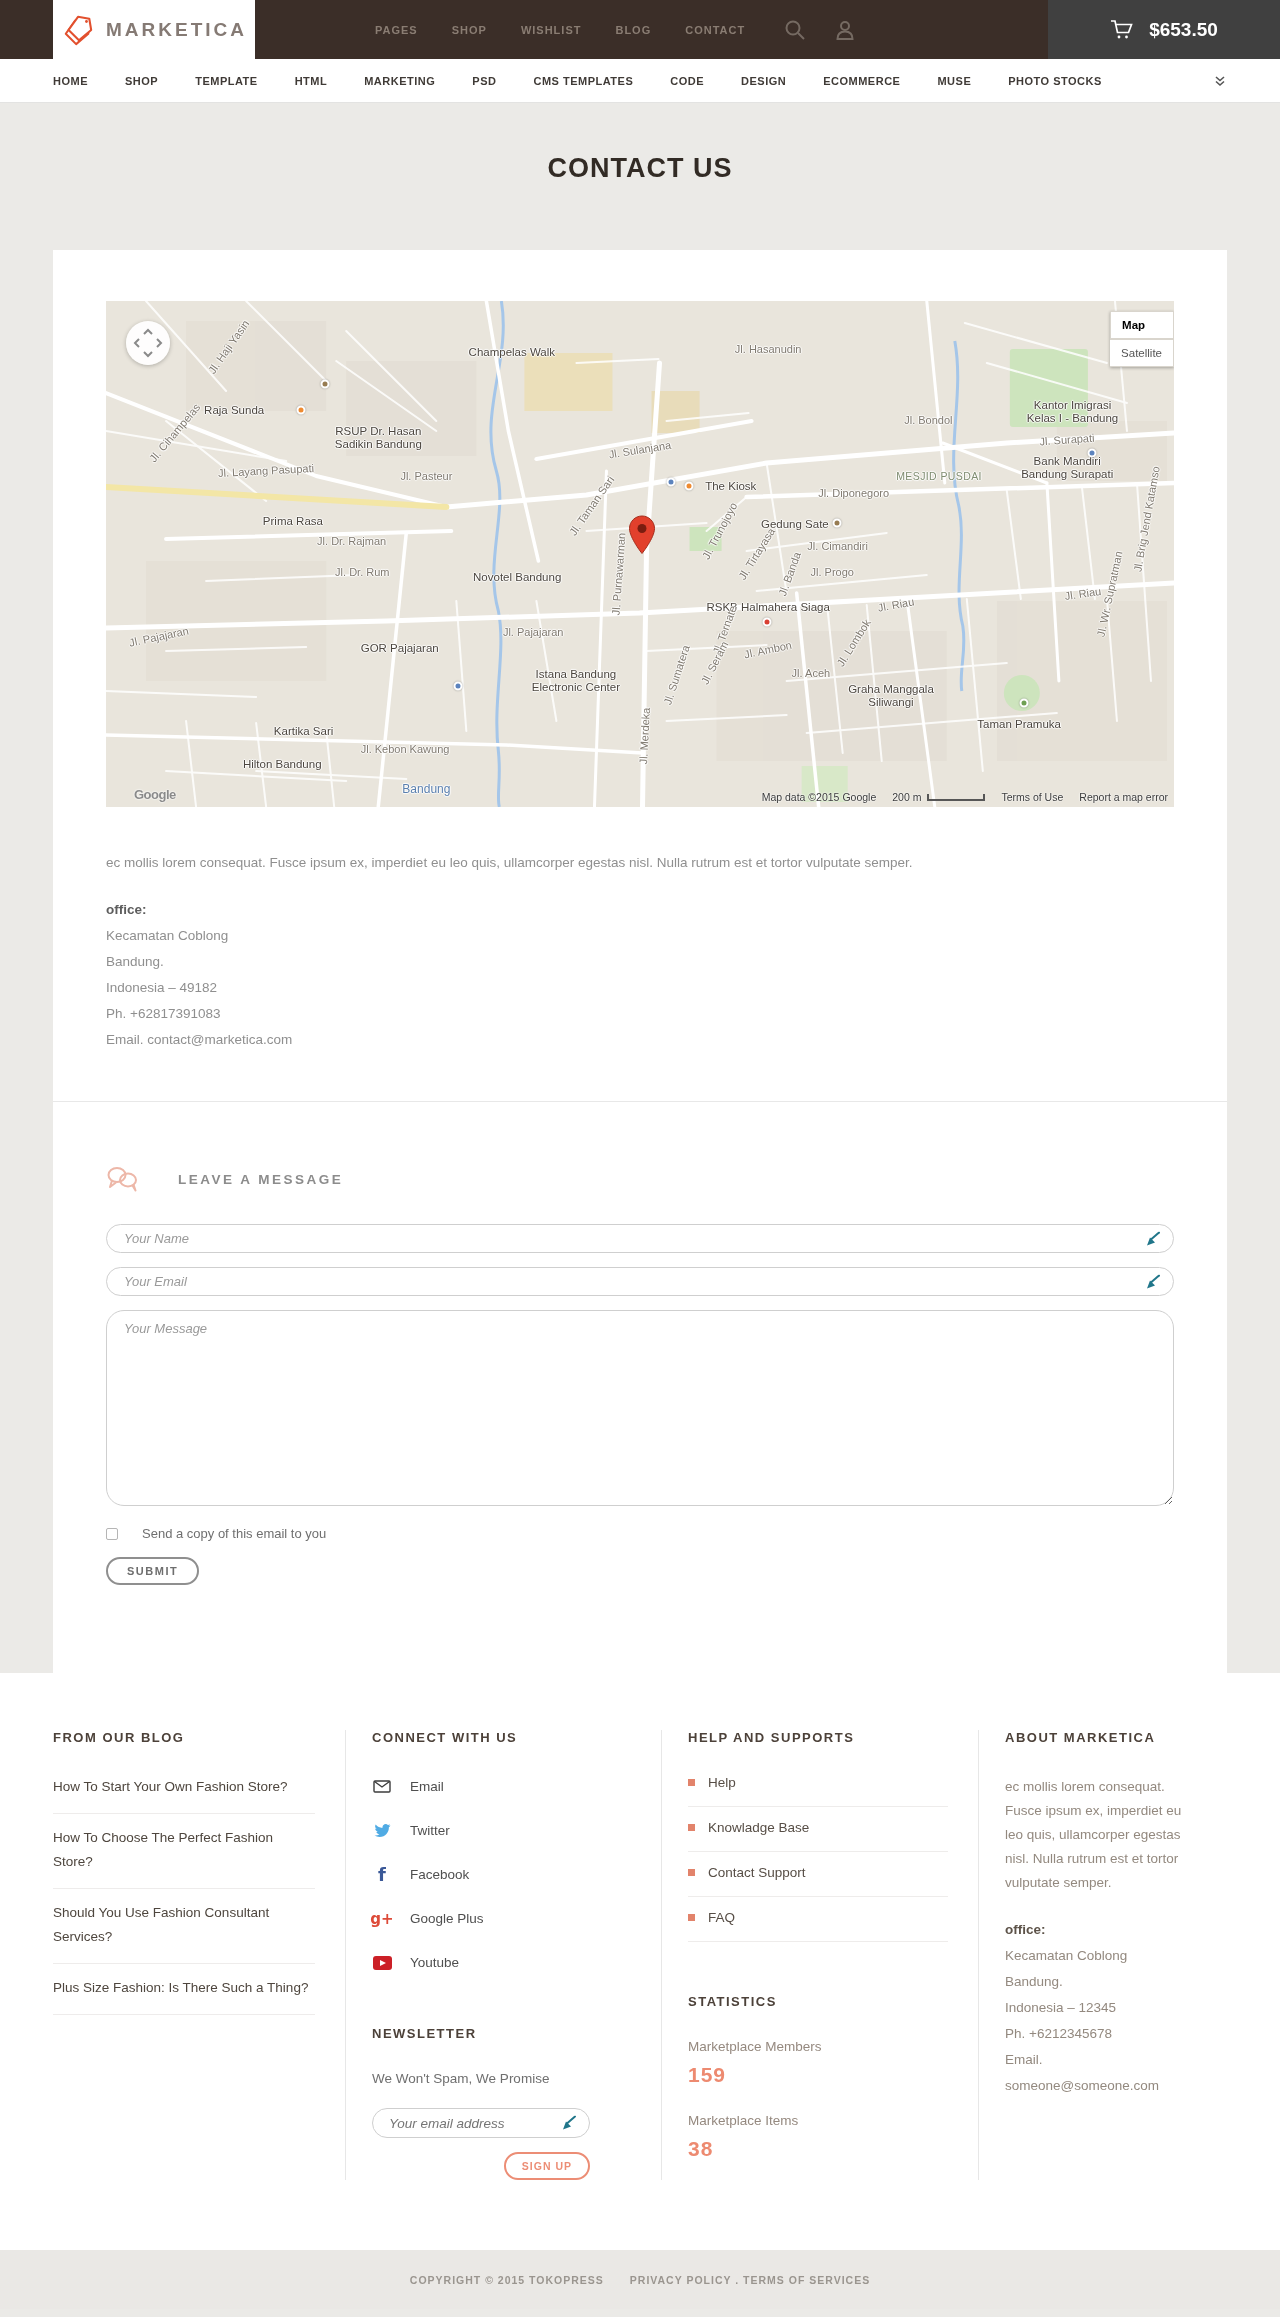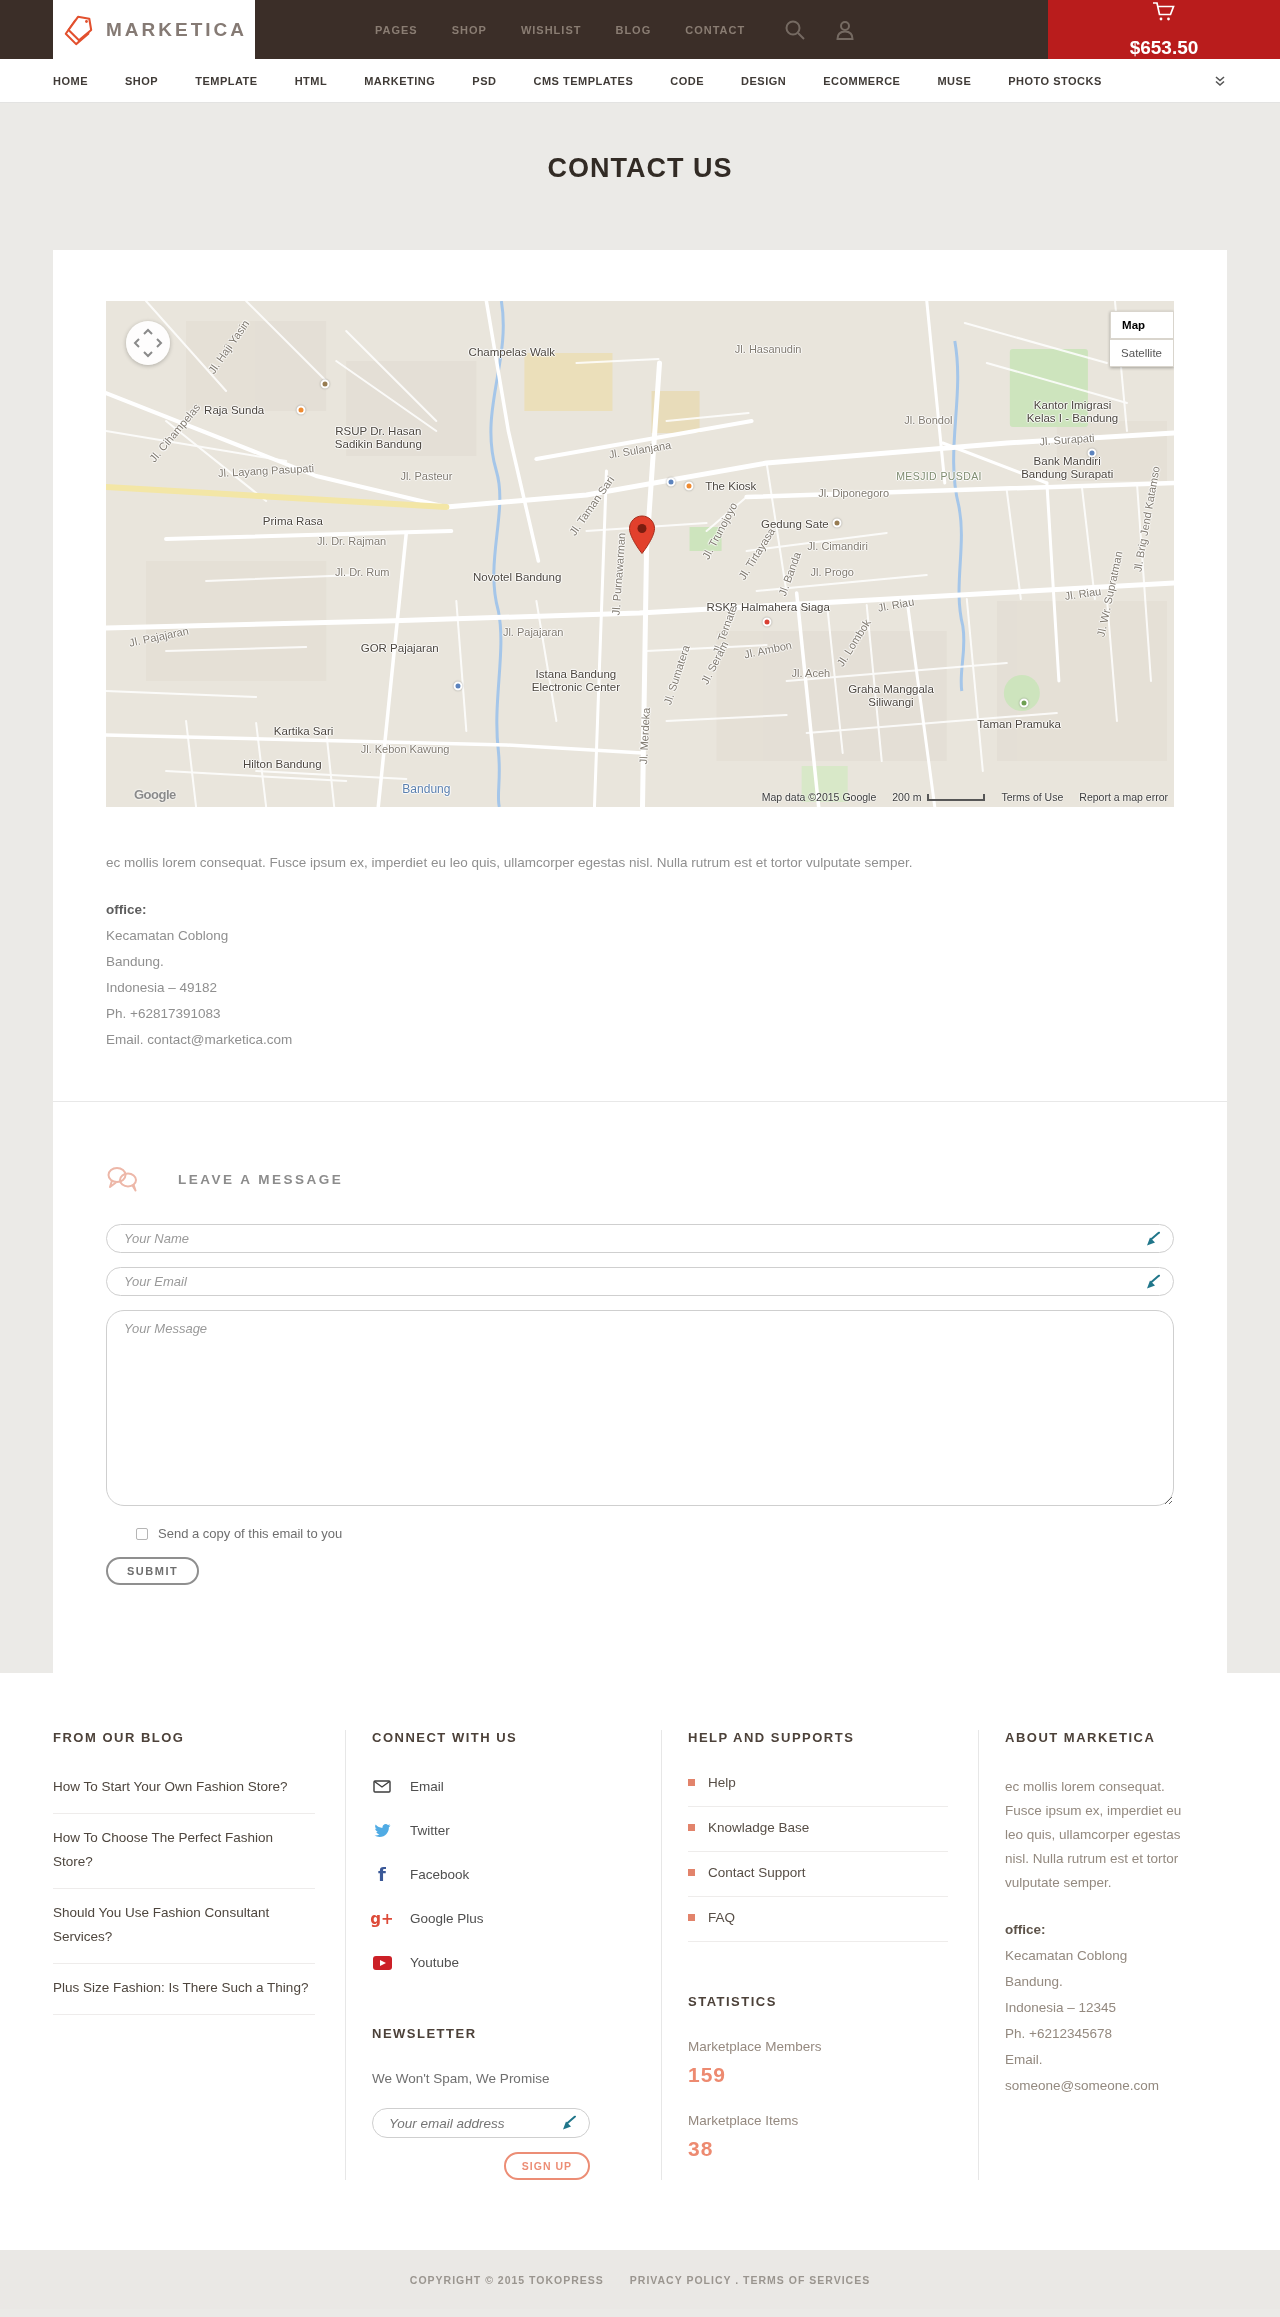--- a/index.html
+++ b/index.html
@@ -7,21 +7,21 @@
   * { box-sizing:border-box; }
 
   
   .site-header { position:relative; height:59px; background:#3b2e28; display:flex; align-items:center; }
   .logo-box { position:absolute; left:53px; top:0; height:59px; width:202px; background:#fff; display:flex; align-items:center; justify-content:center; gap:11px; cursor:pointer; }
   .brand { color:#857a74; font-size:19px; font-weight:bold; letter-spacing:3px; }
   .top-nav { display:flex; gap:34px; margin-left:375px; }
   .top-nav span { color:#8a7d73; font-size:11px; font-weight:bold; letter-spacing:1px; cursor:pointer; }
   .header-icons { display:flex; align-items:center; gap:26px; margin-left:38px; }
   .hicon { cursor:pointer; display:flex; }
-  .cart-btn { margin-left:auto; width:232px; height:59px; background:#b91c1c; border:none; display:flex; align-items:center; justify-content:center; gap:14px; color:#fff; font-size:19px; font-weight:bold; cursor:pointer; font-family:inherit;flex-direction:column; }
+  .cart-btn { margin-left:auto; width:232px; height:59px; background:#404040; border:none; display:flex; align-items:center; justify-content:center; gap:14px; color:#fff; font-size:19px; font-weight:bold; cursor:pointer; font-family:inherit; }
 
   
   .cat-nav { background:#fff; height:44px; display:flex; align-items:center; padding:0 53px; gap:37px; border-bottom:1px solid #e3e3e2; }
   .cat-nav span { font-size:11px; font-weight:bold; color:#3f3a36; letter-spacing:.5px; cursor:pointer; white-space:nowrap; }
   .cat-more { margin-left:auto; display:flex; cursor:pointer; }
 
   
   .hero { text-align:center; padding:50px 0 40px; }
   .hero h1 { margin:0; font-size:27px; color:#322b25; font-weight:600; letter-spacing:1px; }
   .breadcrumb { margin-top:9px; font-size:12.5px; color:#8d8780; }
@@ -60,21 +60,21 @@
   
   .form-head { margin-top:64px; display:flex; align-items:center; gap:40px; }
   .form-title { font-size:13.5px; font-weight:bold; color:#8c8c8c; letter-spacing:2.5px; }
   .pill { position:relative; margin-top:14px; }
   .pill.first { margin-top:32px; }
   .pill input { width:100%; height:29px; border:1px solid #cfcfcf; border-radius:15px; padding:0 42px 0 17px; font-size:13px; font-style:italic; color:#555; outline:none; background:#fff; font-family:inherit; }
   .pill input::placeholder, textarea::placeholder { color:#9a9a9a; font-style:italic; opacity:1; }
   .pen { position:absolute; right:13px; top:50%; transform:translateY(-50%); display:flex; }
   .area-wrap { margin-top:14px; }
   .area-wrap textarea { width:100%; height:196px; border:1px solid #cfcfcf; border-radius:18px; padding:10px 17px; font-size:13px; font-style:italic; color:#555; resize:vertical; outline:none; font-family:inherit; }
-  .copy-row { margin-top:16px; display:flex; align-items:center; gap:10px; font-size:13px; color:#6f6f6f;margin-left:30px; }
+  .copy-row { margin-top:16px; display:flex; align-items:center; gap:24px; font-size:13px; color:#6f6f6f; }
   .copy-row input { appearance:none; width:12px; height:12px; border:1px solid #b5b5b5; border-radius:2px; background:#fff; margin:0; cursor:pointer; }
   .submit-btn { margin-top:16px; border:2px solid #8f8f8f; background:#fff; color:#6e6e6e; font-weight:bold; font-size:11px; letter-spacing:1.5px; border-radius:15px; padding:6px 19px; cursor:pointer; font-family:inherit; }
 
   
   .site-footer { background:#fff; margin-top:0; padding:57px 53px 70px; display:grid; grid-template-columns:292px 316px 317px 1fr; }
   .fcol { padding-right:30px; }
   .fcol + .fcol { border-left:1px solid #e7e7e7; padding-left:26px; }
   .fhead { font-size:13px; font-weight:bold; letter-spacing:1.5px; color:#4c4139; margin:0 0 30px; }
   .fhead.sub { margin-top:52px; }
   .blog-item { padding:12px 0 14px; font-size:13.5px; color:#4e463e; line-height:24px; border-bottom:1px solid #eeeceb; cursor:pointer; }

